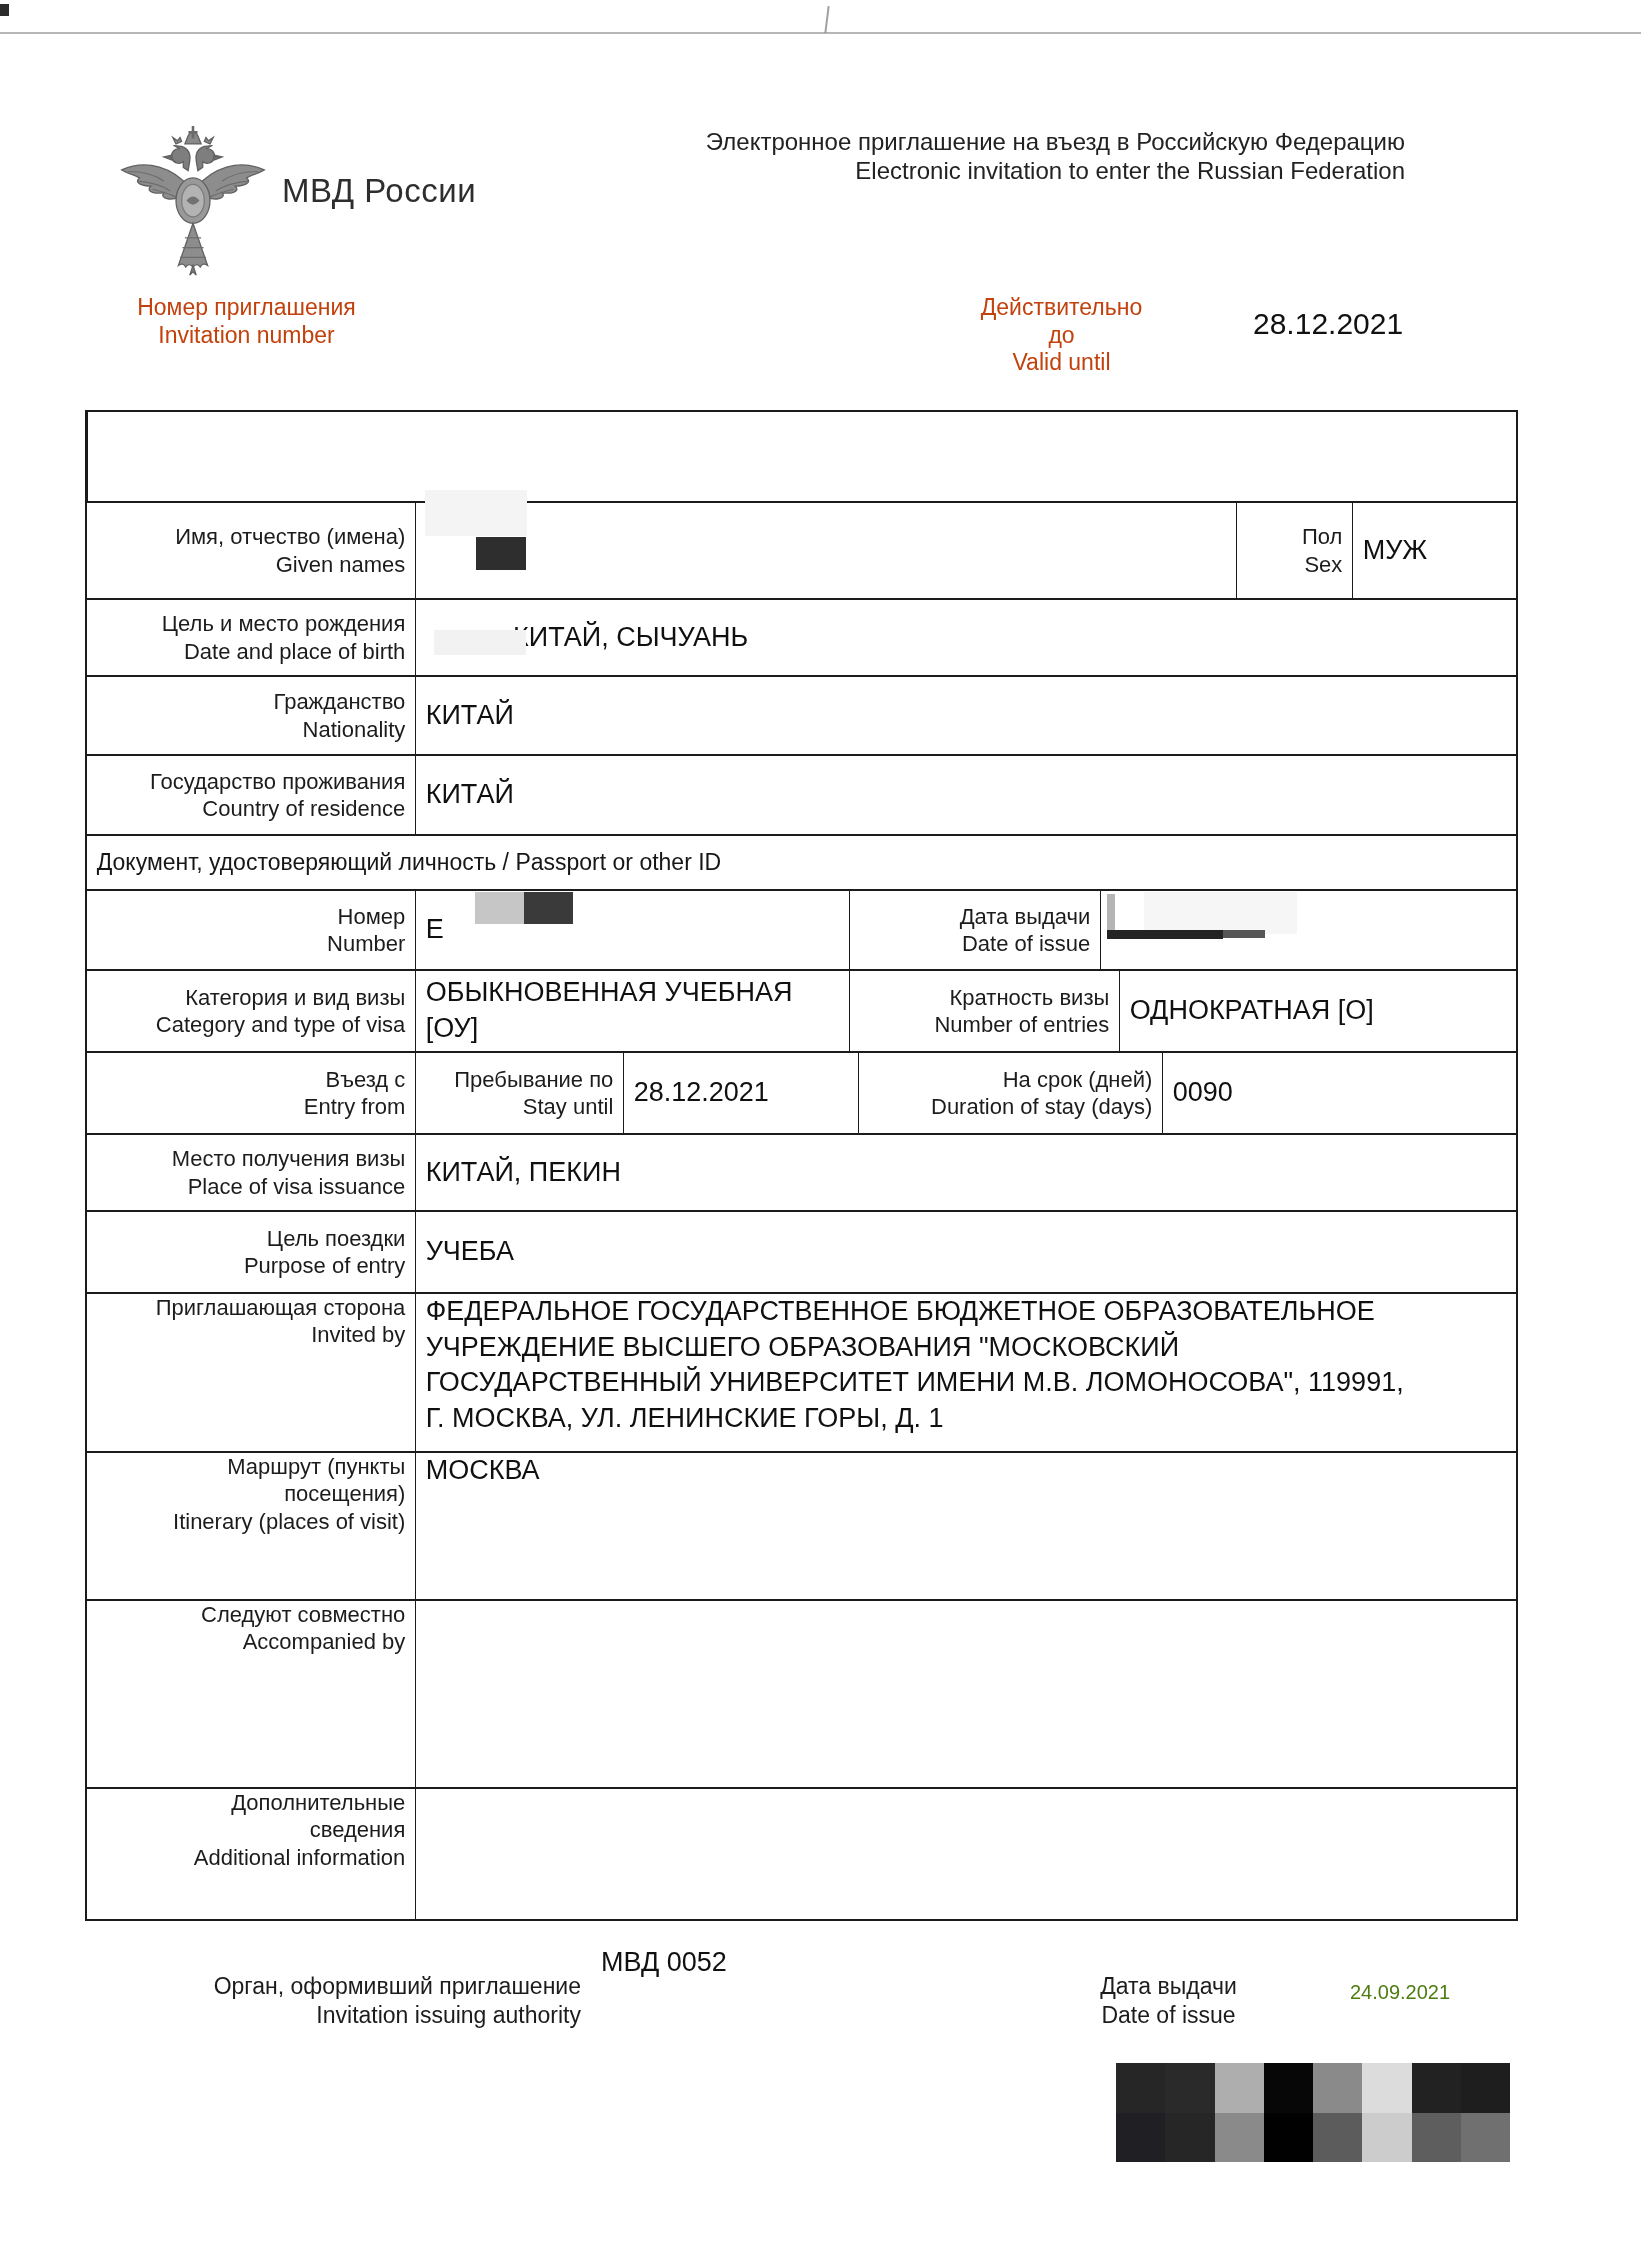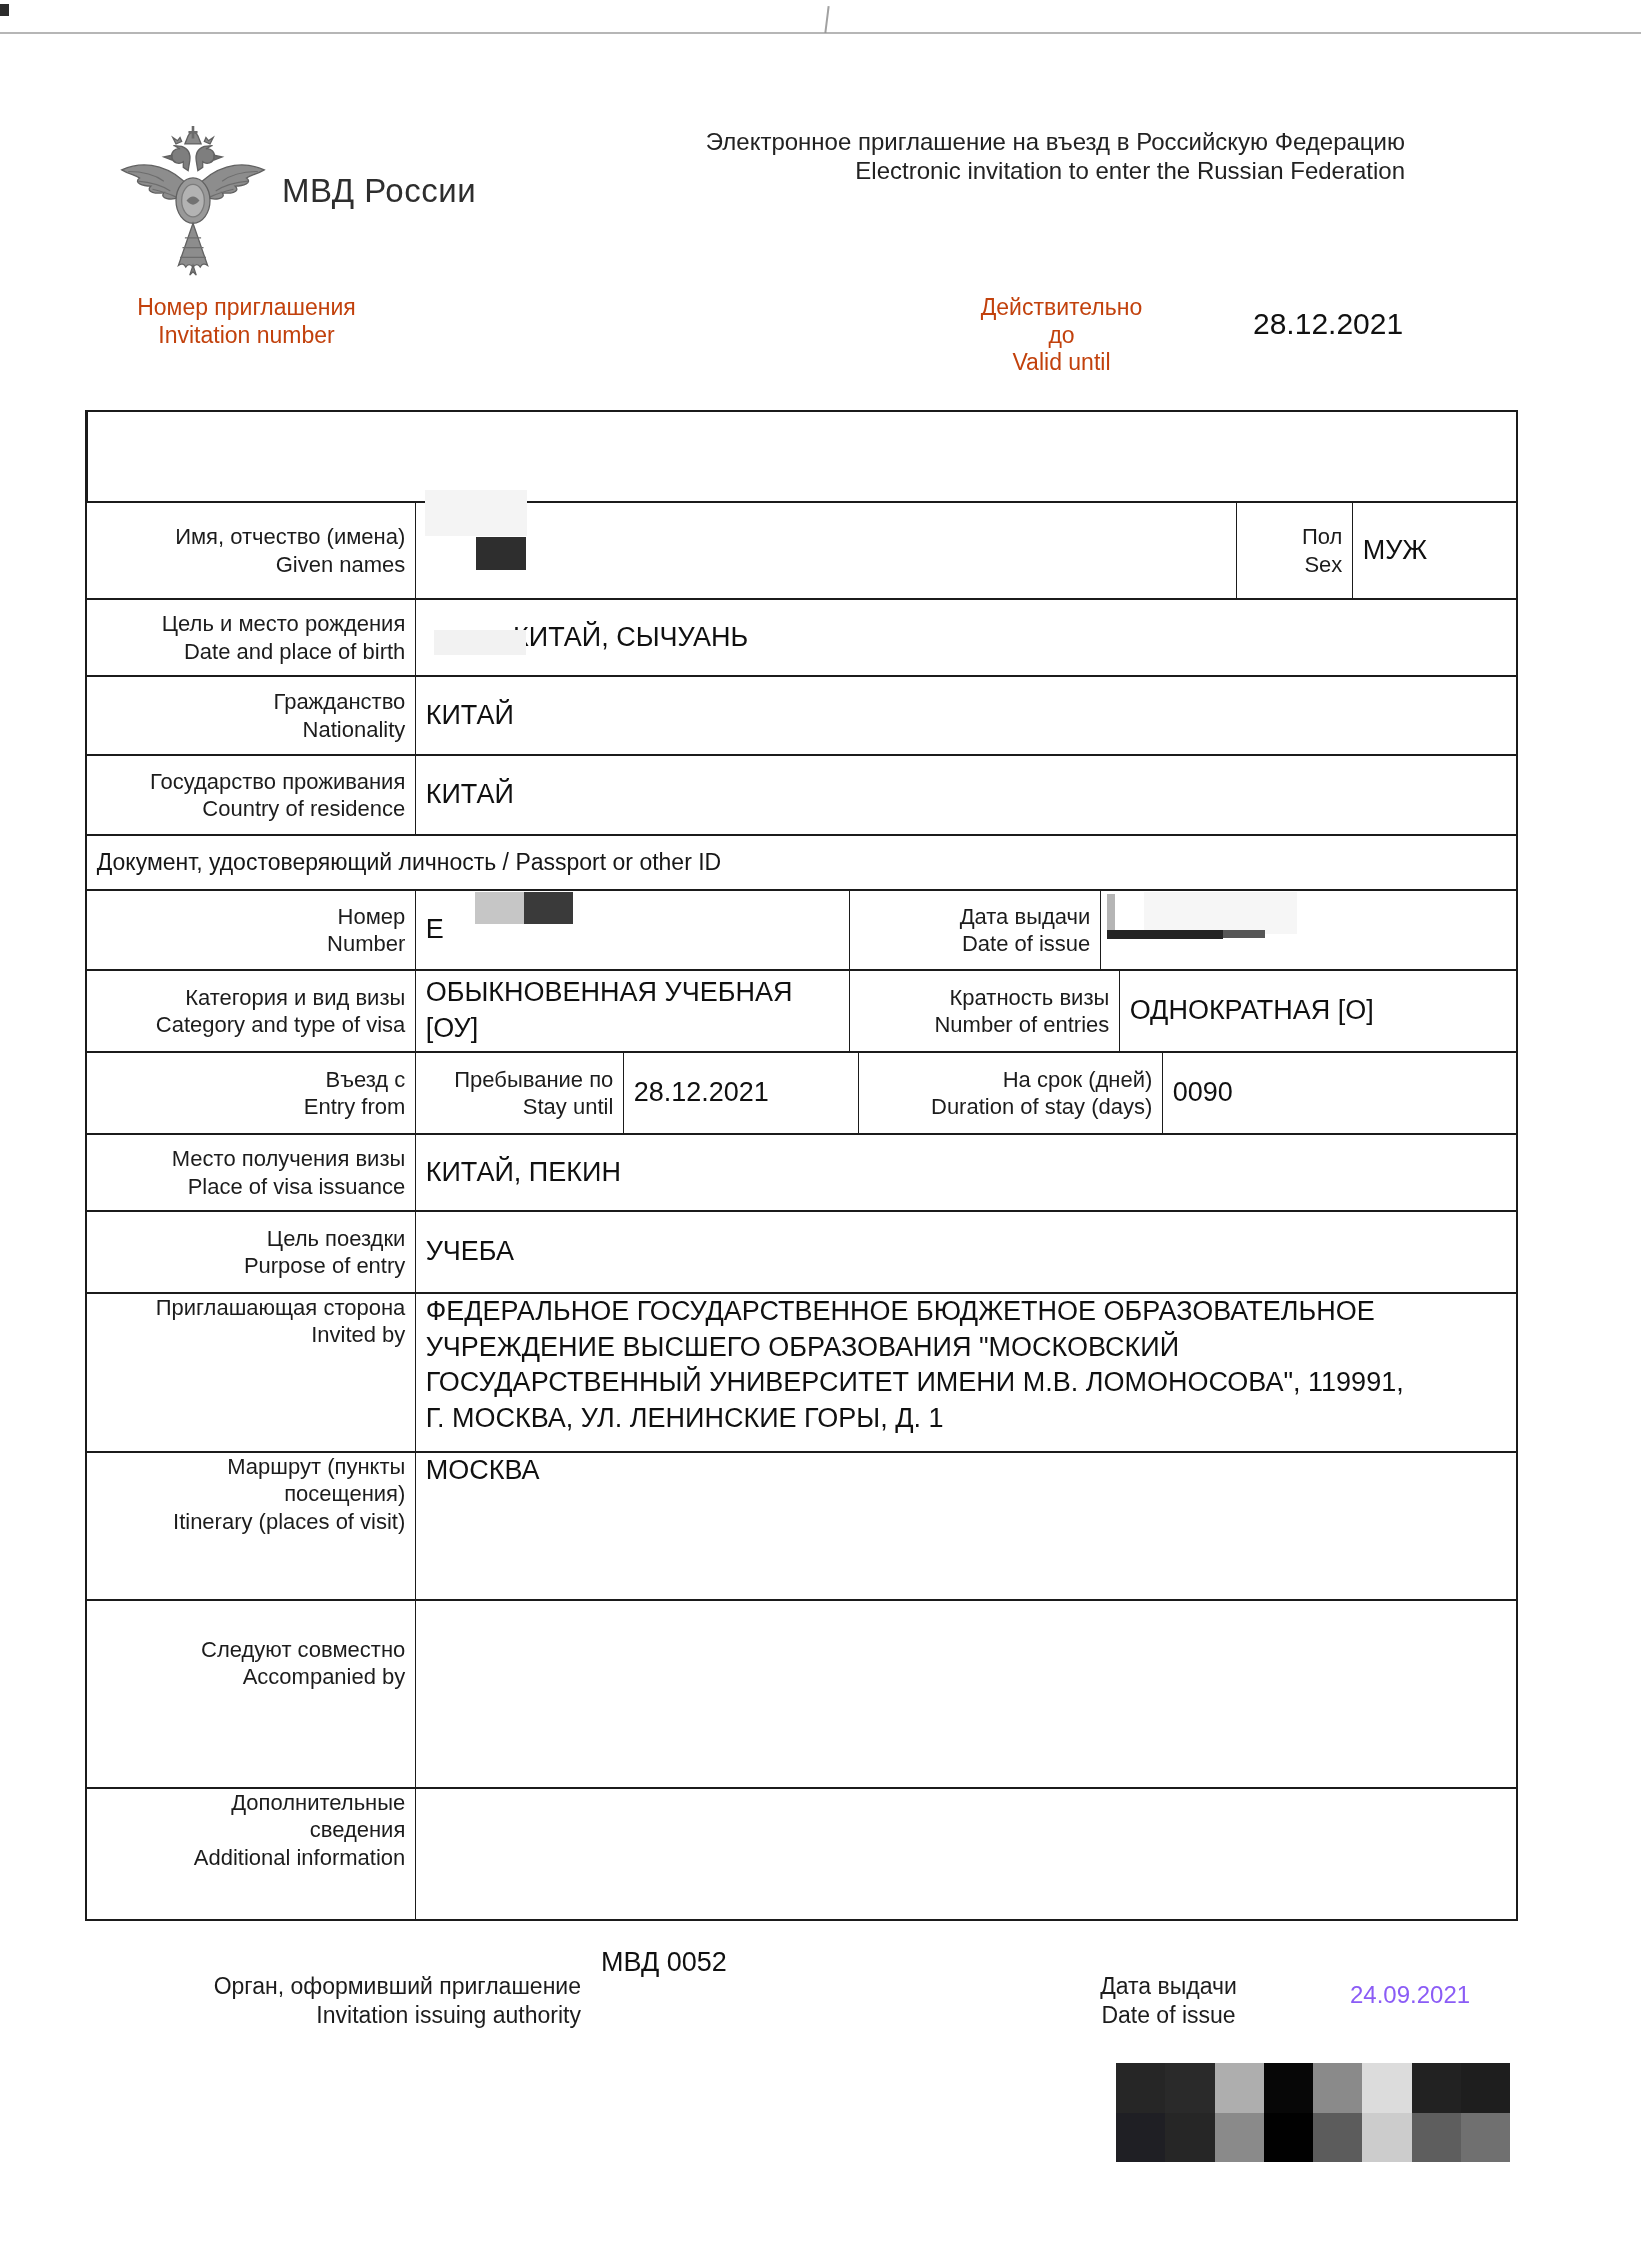--- a/index.html
+++ b/index.html
@@ -42,21 +42,21 @@
   
   .mosaic{
     left:1116px;top:2063px;width:394px;height:99px;
     display:grid;grid-template-columns:repeat(8,1fr);grid-template-rows:1fr 1fr;
   }
   
   .foot-lbl{font-size:23px;line-height:1.25;color:#1c1c1c;}
   .right{text-align:right;}
   .center{text-align:center;}
   .foot-val{font-size:27px;color:#101010;}
-  .foot-date{font-size:24px;color:#8b5cf6;}
+  .foot-date{font-size:20px;color:#4d7c0f;}
   .emblem{opacity:.88;}
 </style>
 </head>
 <body>
 
 <div class="page">
 
   <div class="abs scanline" style="left:0;top:32px;width:1641px;"></div>
   <div class="abs scantick" style="left:826px;top:5.8px;"></div>
   <div class="abs scancorner" style="left:0;top:3.9px;width:8.7px;height:12.6px;"></div>
@@ -262,21 +262,21 @@
       <div class="fcell nolb lblcell top" style="width:328px;">
         <span class="lbl narrow">Маршрут (пункты посещения)</span>
         <span class="lbl">Itinerary (places of visit)</span>
       </div>
       <div class="fcell top" style="flex:1;">
         <span class="val">МОСКВА</span>
       </div>
     </div>
 
     <div class="frow" style="height:188px;">
-      <div class="fcell nolb lblcell top" style="width:328px;margin-top:35px;">
+      <div class="fcell nolb lblcell top" style="width:328px;">
         <span class="lbl">Следуют совместно</span>
         <span class="lbl">Accompanied by</span>
       </div>
       <div class="fcell top" style="flex:1;">
         <span class="val"></span>
       </div>
     </div>
 
     <div class="frow" style="height:140px;flex:1;">
       <div class="fcell nolb lblcell top" style="width:328px;">

